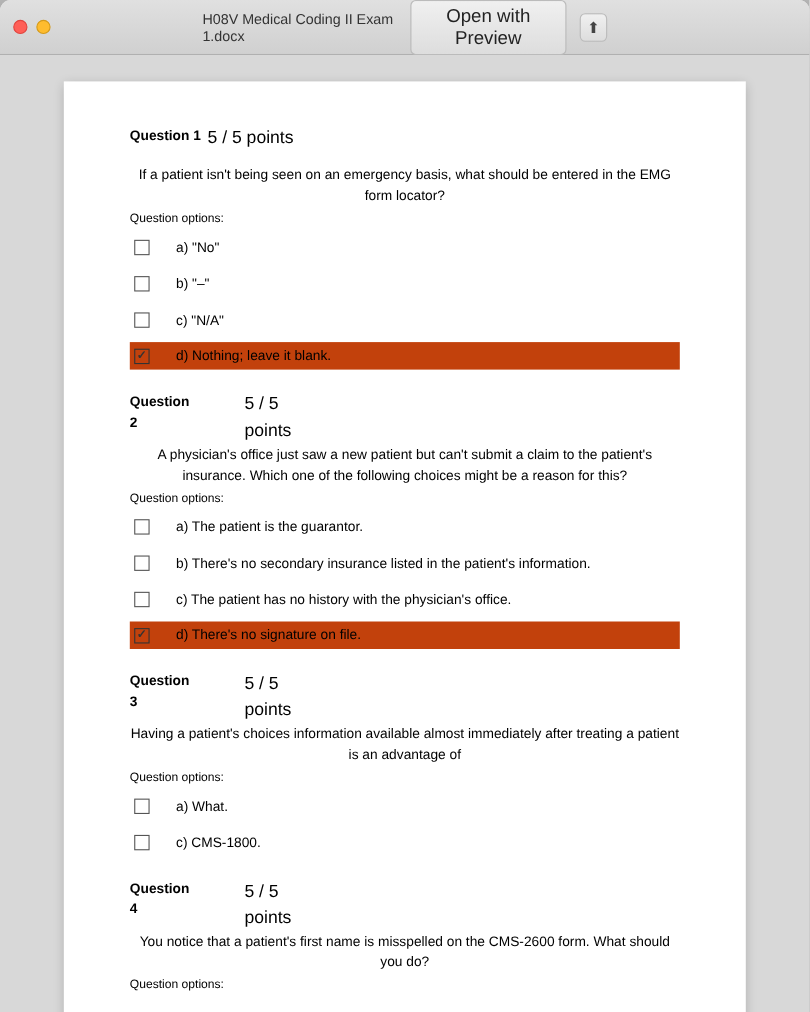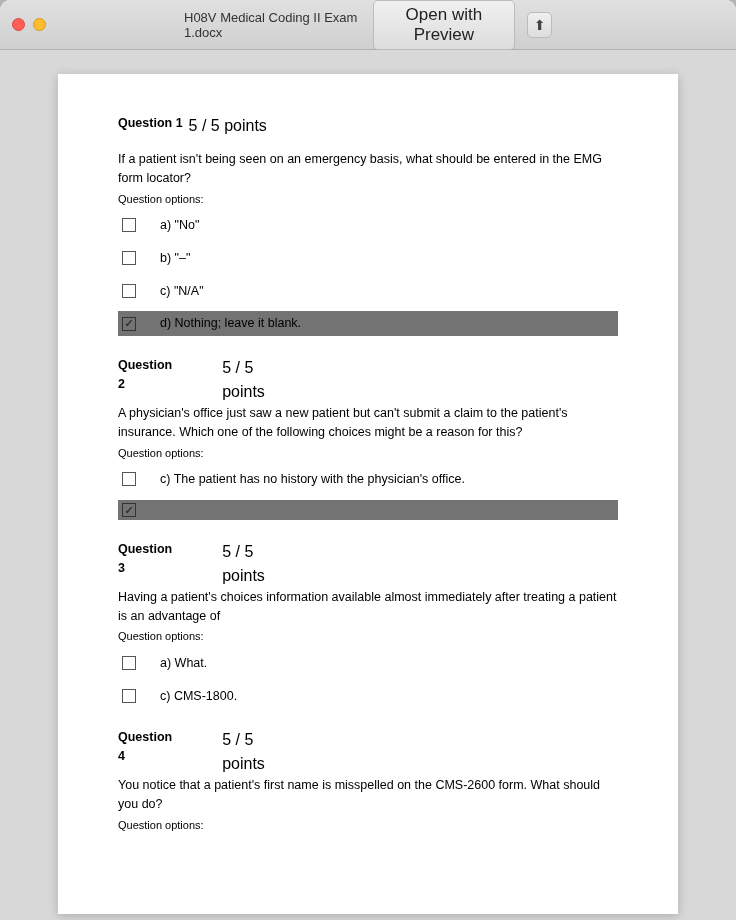--- a/index.html
+++ b/index.html
@@ -127,36 +127,37 @@
     }
 
     .question-points {
       font-size: 16px;
     }
 
     .question-text {
       font-size: 12.5px;
       margin-bottom: 3px;
       line-height: 1.5;
+      text-align: center;
     }
 
     .question-options-label {
       font-size: 11px;
       margin-bottom: 6px;
     }
 
     .option-row {
       display: flex;
       align-items: center;
       margin-bottom: 8px;
       padding: 3px 4px;
     }
 
     .option-row.selected {
-      background: #737373;
+      background: #c2410c;
     }
 
     .checkbox {
       width: 14px;
       height: 14px;
       border: 1.5px solid #555;
       display: flex;
       align-items: center;
       justify-content: center;
       flex-shrink: 0;
@@ -235,24 +236,33 @@
           </div>
           <div style="display:flex; flex-direction:column;">
             <span class="question-points">5 / 5</span>
             <span class="question-points">points</span>
           </div>
         </div>
         <div class="question-text">A physician's office just saw a new patient but can't submit a claim to the patient's insurance. Which one of the following choices might be a reason for this?</div>
         <div class="question-options-label">Question options:</div>
         <div class="option-row">
           <div class="checkbox"></div>
+          <span class="option-text">a)  The patient is the guarantor.</span>
+        </div>
+        <div class="option-row">
+          <div class="checkbox"></div>
+          <span class="option-text">b)  There's no secondary insurance listed in the patient's information.</span>
+        </div>
+        <div class="option-row">
+          <div class="checkbox"></div>
           <span class="option-text">c)  The patient has no history with the physician's office.</span>
         </div>
         <div class="option-row selected">
           <div class="checkbox checked"></div>
+          <span class="option-text">d)  There's no signature on file.</span>
         </div>
       </div>
 
       <div class="question-block">
         <div style="display:flex; gap:50px;">
           <div style="display:flex; flex-direction:column;">
             <span class="question-label">Question</span>
             <span class="question-label">3</span>
           </div>
           <div style="display:flex; flex-direction:column;">

